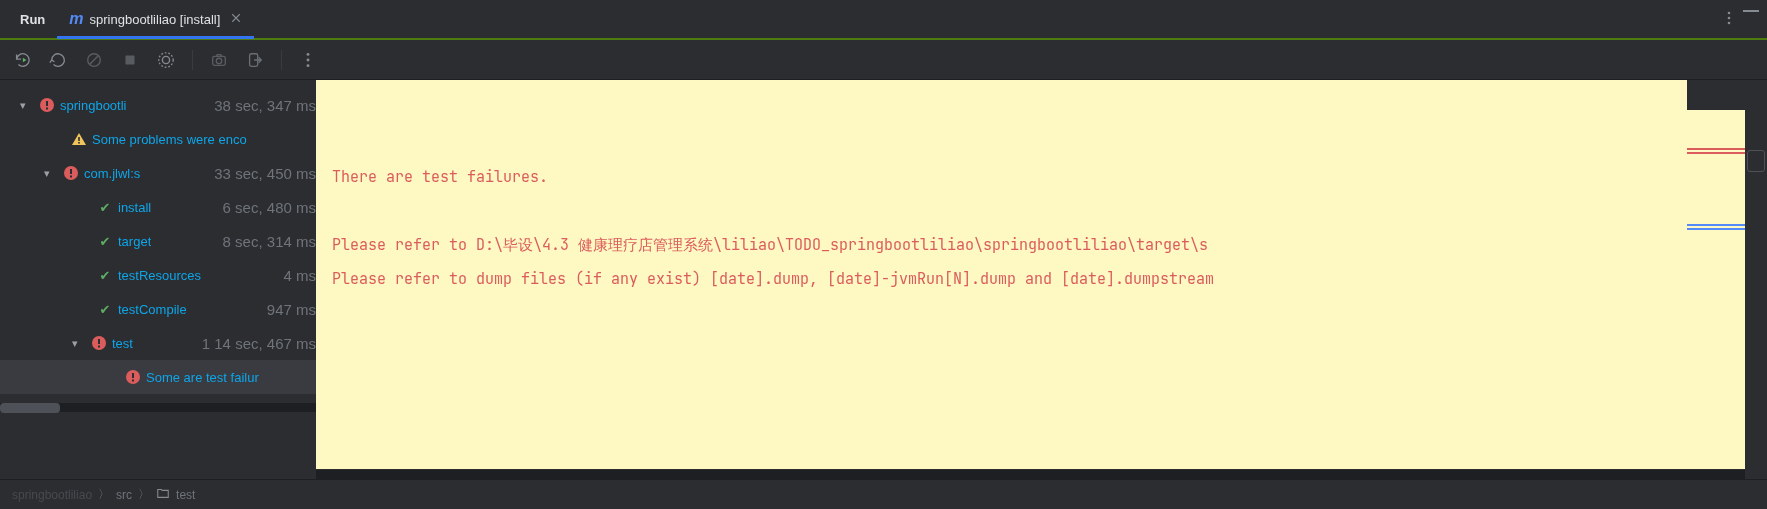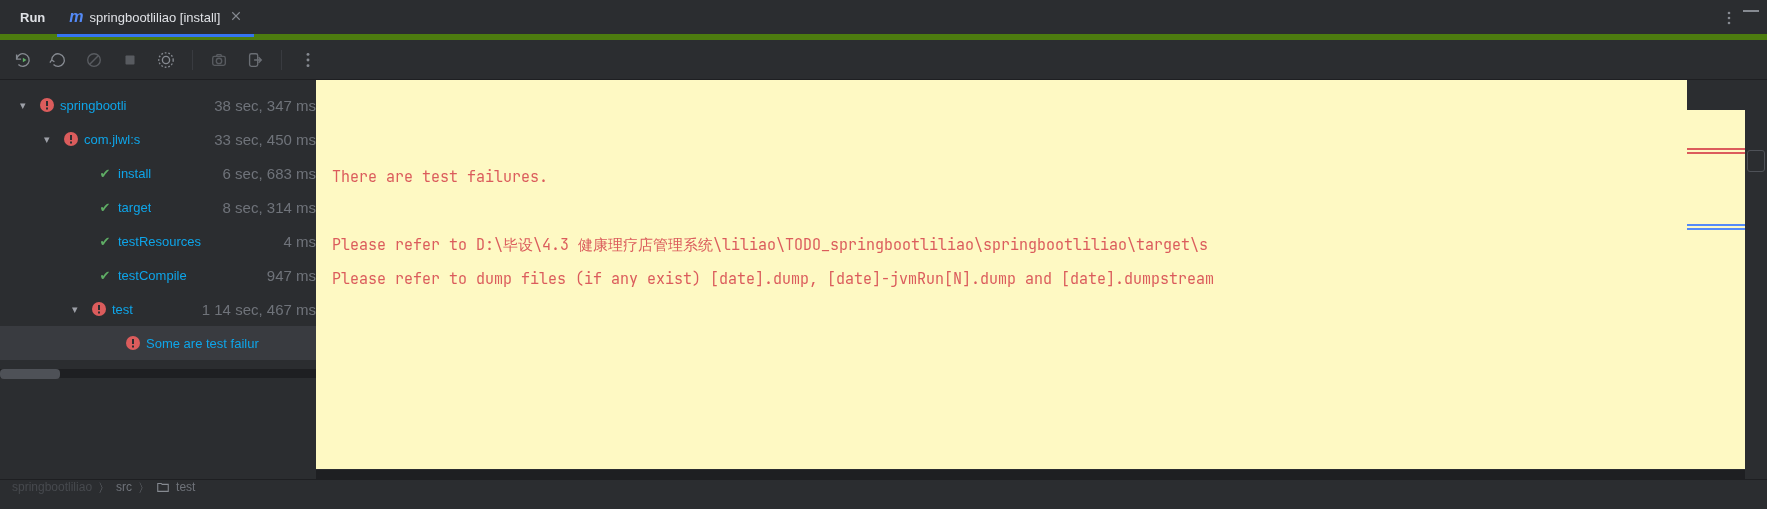--- a/index.html
+++ b/index.html
@@ -11,21 +11,21 @@
   width: 1767px;
   height: 509px;
   overflow: hidden;
 }
 
 .tabs-bar {
   display: flex;
   align-items: center;
   height: 40px;
   background: #2b2d30;
-  border-bottom: 6px solid #4d7c0f;
+  border-bottom: 2px solid #4d7c0f;
   padding: 0 8px;
 }
 .tab {
   display: flex;
   align-items: center;
   height: 40px;
   padding: 0 12px;
   cursor: pointer;
   gap: 6px;
   position: relative;
@@ -144,21 +144,21 @@
   height: 10px;
   width: 60px;
   background: #4e5157;
   border-radius: 4px;
 }
 
 .bottom-bar {
   height: 30px;
   background: #2b2d30;
   display: flex;
-  align-items: flex-start;
+  align-items: center;
   padding: 0 12px;
   gap: 6px;
   color: #6f737a;
   font-size: 12px;
   border-top: 1px solid #1e1f22;
 }
 .bottom-bar .bc-sep { color: #6f737a; }
 .bottom-bar .folder-icon { color: #868a91; }
 
 .right-gutter {
@@ -284,38 +284,48 @@
         <svg viewBox="0 0 16 16" width="16" height="16">
             <circle cx="8" cy="8" r="7" fill="#db5c5c"></circle>
             <rect x="7" y="4" width="2" height="5" fill="#2b2d30"></rect>
             <rect x="7" y="10.5" width="2" height="2" fill="#2b2d30"></rect>
           </svg>
       </span>
       <span class="label">springbootli</span>
       <span class="secondary">38 sec, 347 ms</span>
     </div>
 
+    <div class="tree-row indent2" style="padding-left:70px">
+      <span class="status-icon status-warn">
+        <svg viewBox="0 0 16 16" width="16" height="16">
+            <path d="M8 2l7 12H1z" fill="#f2c55c"></path>
+            <rect x="7.2" y="6" width="1.6" height="4" fill="#2b2d30"></rect>
+            <rect x="7.2" y="11" width="1.6" height="1.6" fill="#2b2d30"></rect>
+          </svg>
+      </span>
+      <span class="label">Some problems were enco</span>
+    </div>
 
     <div class="tree-row" style="padding-left:44px">
       <span class="chevron">▾</span>
       <span class="status-icon status-error">
         <svg viewBox="0 0 16 16" width="16" height="16">
             <circle cx="8" cy="8" r="7" fill="#db5c5c"></circle>
             <rect x="7" y="4" width="2" height="5" fill="#2b2d30"></rect>
             <rect x="7" y="10.5" width="2" height="2" fill="#2b2d30"></rect>
           </svg>
       </span>
       <span class="label">com.jlwl:s</span>
       <span class="secondary">33 sec, 450 ms</span>
     </div>
 
     <div class="tree-row indent3">
       <span class="status-icon status-ok">✔</span>
       <span class="label">install</span>
-      <span class="secondary">6 sec, 683 ms</span>
+      <span class="secondary">6 sec, 480 ms</span>
     </div>
     <div class="tree-row indent3">
       <span class="status-icon status-ok">✔</span>
       <span class="label">target</span>
       <span class="secondary">8 sec, 314 ms</span>
     </div>
     <div class="tree-row indent3">
       <span class="status-icon status-ok">✔</span>
       <span class="label">testResources</span>
       <span class="secondary">4 ms</span>

